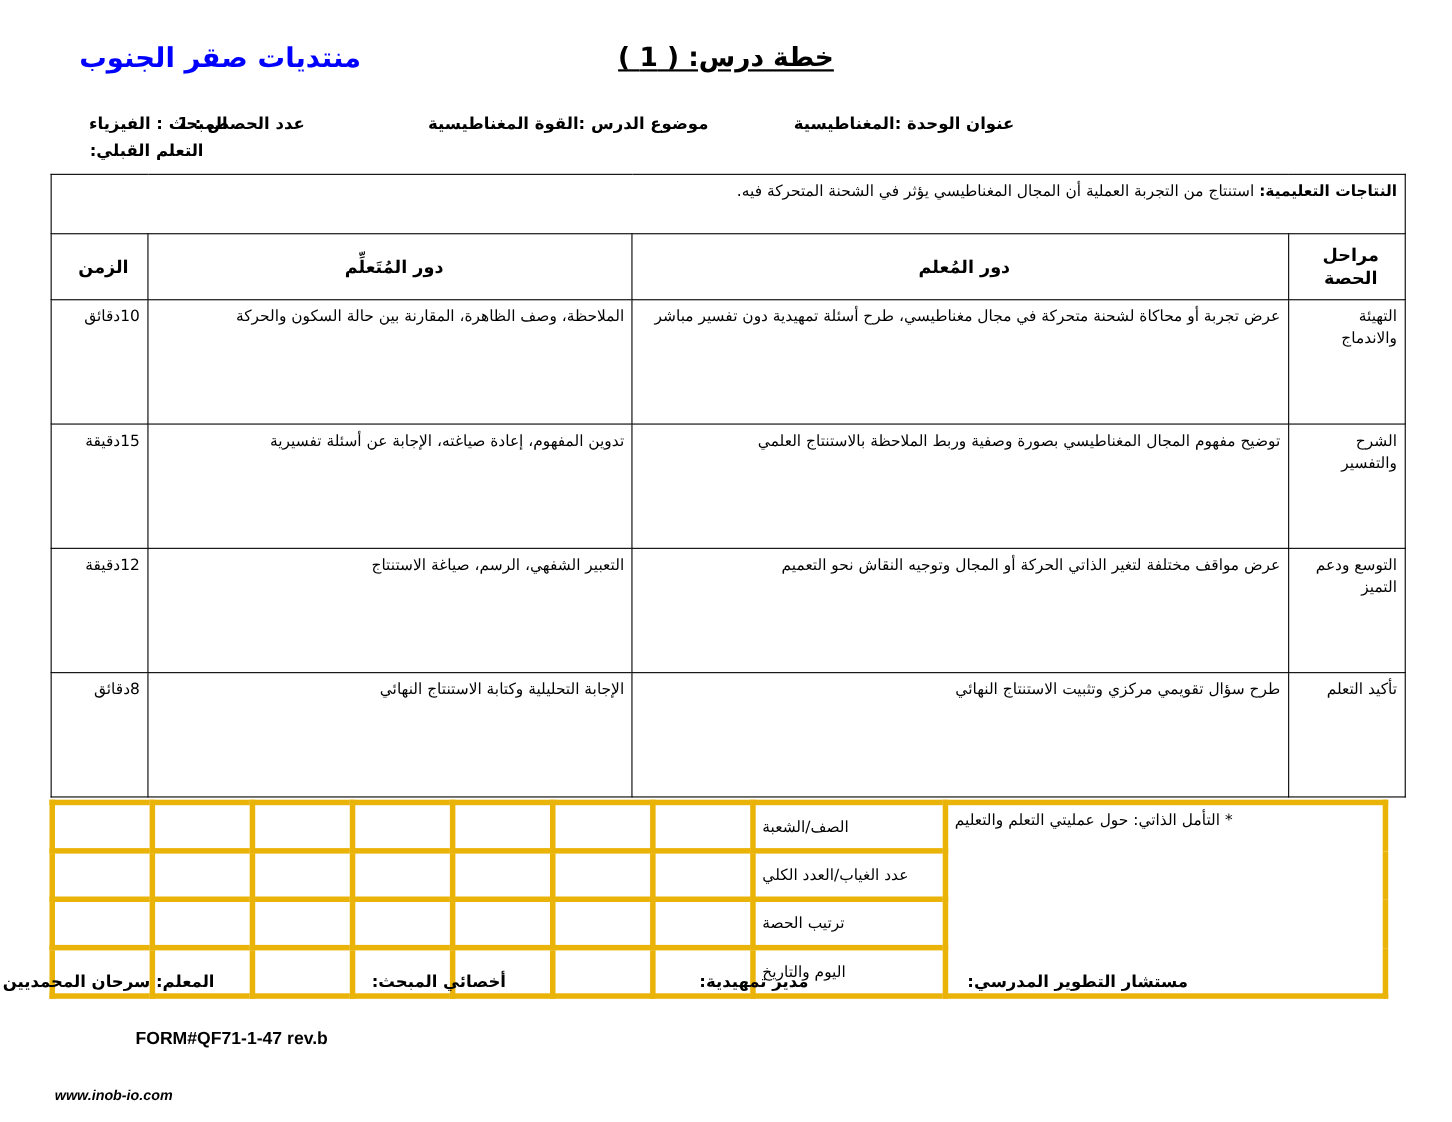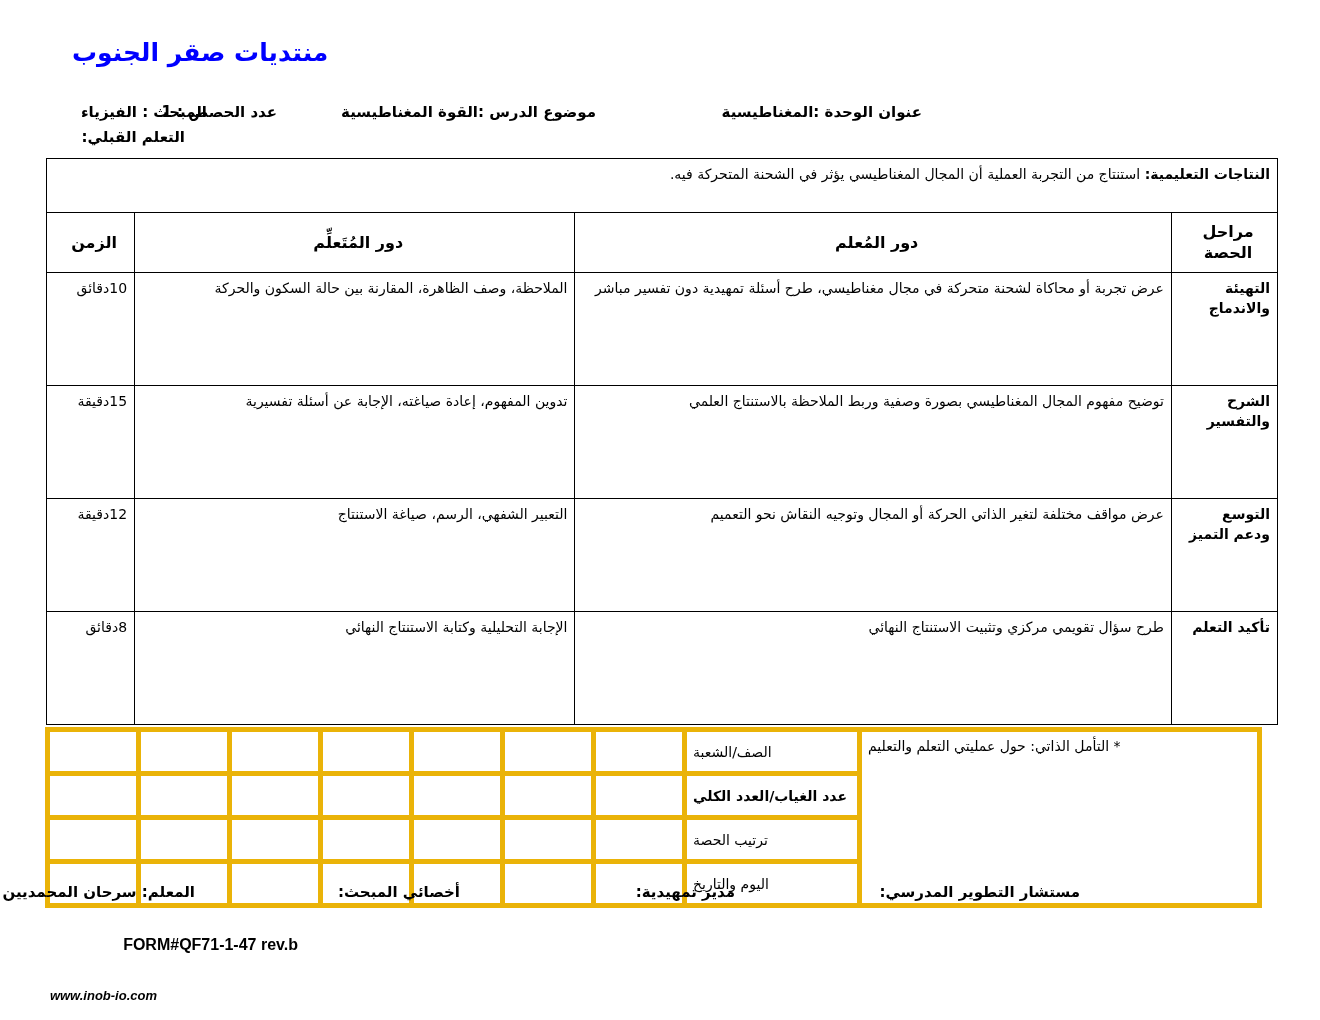--- a/index.html
+++ b/index.html
@@ -62,21 +62,21 @@
     font-size: 15px;
     font-weight: 700;
   }
   .meta-item {
     position: absolute;
     white-space: nowrap;
     top: 0;
   }
   .meta-subject   { right: 1073px; }
   .meta-unit      { right: 358px;  }
-  .meta-topic     { right: 684px;  }
+  .meta-topic     { right: 636px;  }
   .meta-sessions  { right: 1003px; }
 
   .meta-prior {
     position: absolute;
     top: 128px;
     right: 1135px;
     font-size: 15px;
     font-weight: 700;
     direction: rtl;
     white-space: nowrap;
@@ -121,21 +121,21 @@
     font-size: 16px;
     height: 50px;
     line-height: 1.3;
   }
   .body-row td {
     height: 103px;
   }
   .cell-stage {
     text-align: center;
     vertical-align: middle;
-    font-weight: 700;
+    font-weight: 400;
     font-size: 15px;
     line-height: 1.45;
     margin-left: 48px;
   }
   .cell-time {
     text-align: center;
     vertical-align: top;
     font-size: 14px;
   }
   .cell-role {
@@ -163,21 +163,21 @@
   }
   .bt-label   { width: 175px; }
   .bt-blank   { width: 91px; }
   .bt-reflect {
     width: 400px;
     vertical-align: top !important;
     text-align: right;
     font-size: 15px;
     padding-top: 6px !important;
   }
-  .bt-small { font-size: 11px; font-weight: bold; }
+  .bt-small { font-size: 11px; }
 
   
   .sig-row {
     position: absolute;
     top: 883px;
     right: 40px;
     left: 40px;
     height: 22px;
     direction: rtl;
     font-size: 15px;
@@ -216,20 +216,23 @@
     white-space: nowrap;
   }
 </style>
 </head>
 <body>
 
 <div class="page">
 
   <div class="watermark-forum">منتديات صقر الجنوب</div>
 
+  <div class="doc-title">
+    <span class="t-underline">خطة درس: ( 1 )</span>
+  </div>
 
   <div class="meta-row">
     <span class="meta-item meta-subject">المبحث : الفيزياء</span>
     <span class="meta-item meta-unit">عنوان الوحدة :المغناطيسية</span>
     <span class="meta-item meta-topic">موضوع الدرس :القوة المغناطيسية</span>
     <span class="meta-item meta-sessions">عدد الحصص : 1</span>
   </div>
 
   <div class="meta-prior">التعلم القبلي:</div>
 

